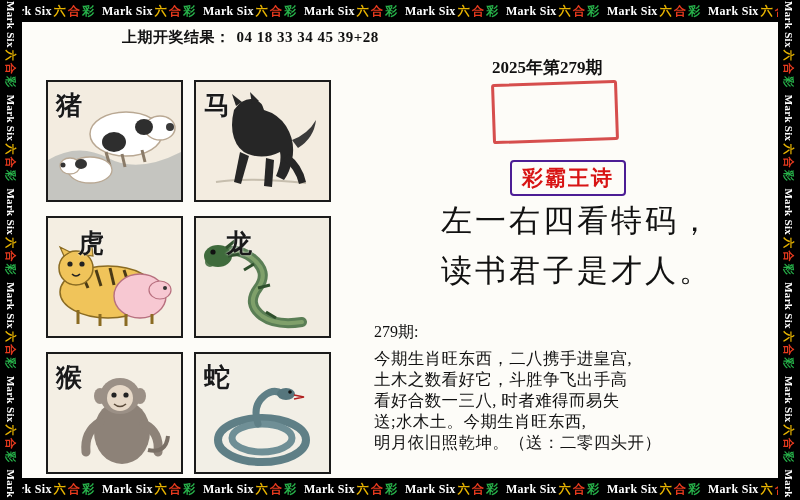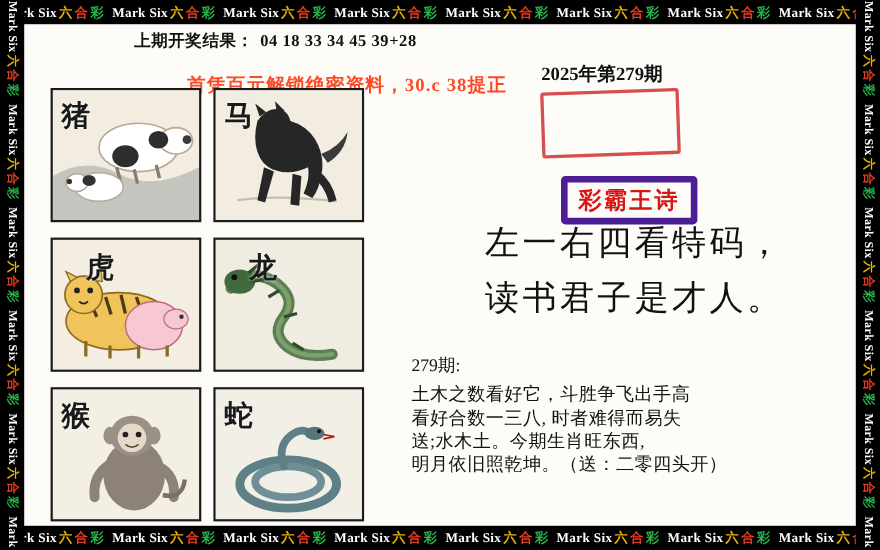--- a/index.html
+++ b/index.html
@@ -153,21 +153,21 @@
     width: 120px; height: 54px;
     border: 3px solid rgba(200,20,20,0.75);
     border-radius: 3px;
     transform: rotate(-2deg);
   }
 
   .poem-badge {
     position: absolute;
     left: 488px; top: 138px;
     padding: 2px 10px;
-    border: 6px solid #4c1d95;
+    border: 2px solid #4c1d95;
     border-radius: 4px;
     color: #d81414;
     font-family: "Liberation Serif", serif;
     font-size: 21px;
     font-weight: bold;
     letter-spacing: 2px;
   }
 
   .poem-line {
     position: absolute;
@@ -224,21 +224,20 @@
   </div>
 
   <div class="content">
 
     <div class="prev-result">
       <span class="label">上期开奖结果：</span><span class="nums">04  18  33  34  45  39+28</span>
     </div>
 
     <div class="issue-line">2025年第279期</div>
 
-    <div class="watermark">首凭百元解锁绝密资料，30.c 38提正</div>
 
     <div class="grid">
 
       <div class="cell c0">
         <svg class="art" viewBox="0 0 133 118" preserveAspectRatio="none">
           <rect x="0" y="0" width="133" height="118" fill="#f3ece0"></rect>
           <path d="M0 78 Q30 60 60 76 T133 70 L133 118 L0 118 Z" fill="#6f7d84" opacity="0.35"></path>
           <ellipse cx="78" cy="52" rx="36" ry="22" fill="#ffffff" stroke="#b9a893" stroke-width="1.5"></ellipse>
           <ellipse cx="112" cy="46" rx="15" ry="12" fill="#ffffff" stroke="#b9a893" stroke-width="1.5"></ellipse>
           <circle cx="122" cy="45" r="4" fill="#3a3a3a"></circle>
@@ -338,20 +337,21 @@
 
     </div>
 
     <div class="title-stamp"></div>
     <div class="poem-badge">彩霸王诗</div>
     <div class="poem-line poem-2">读书君子是才人。</div>
     <div class="poem-line poem-1">左一右四看特码，</div>
 
     <div class="body-issue">279期:</div>
     <div class="body-text">
+      <div>今期生肖旺东西，二八携手进皇宫,</div>
       <div>土木之数看好它，斗胜争飞出手高</div>
       <div>看好合数一三八, 时者难得而易失</div>
       <div>送;水木土。今期生肖旺东西,</div>
       <div>明月依旧照乾坤。（送：二零四头开）</div>
     </div>
 
   </div>
 </div>
 
 </body></html>

